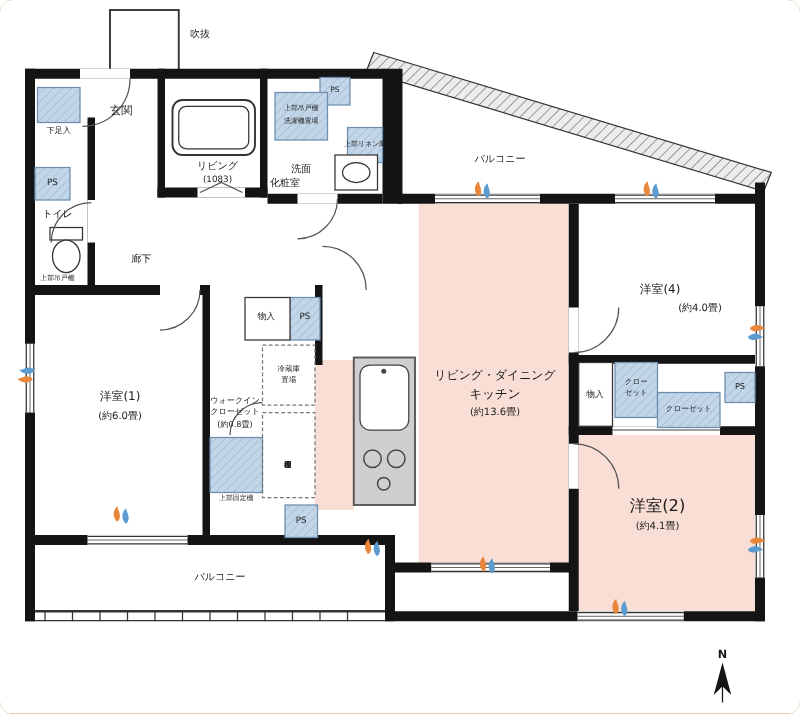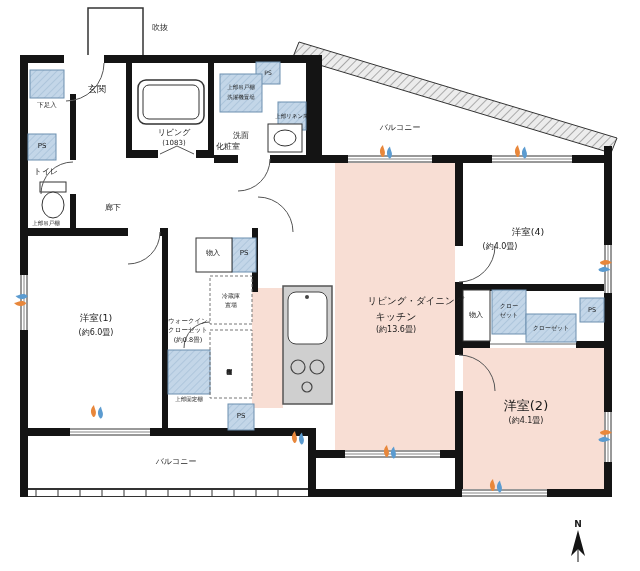--- a/index.html
+++ b/index.html
@@ -1,17 +1,17 @@
 <!DOCTYPE html>
 <html><head>
 <meta charset="utf-8">
 <style>
   html,body{margin:0;padding:0;background:#ffffff;}
   .plan{position:relative;width:640px;height:571px;background:#a16207;
-        font-family:"DejaVu Sans","Liberation Sans",sans-serif;overflow:hidden;}
+        font-family:"DejaVu Sans","Liberation Sans",sans-serif;overflow:hidden;border-radius:10px;}
   .plan svg{position:absolute;left:0;top:0;}
   .labels{position:absolute;left:0;top:0;width:640px;height:571px;pointer-events:none;}
   .lbl{position:absolute;transform:translate(-50%,-50%);white-space:nowrap;
        color:#1a1a1a;line-height:1.05;text-align:center;}
   .vert{writing-mode:vertical-rl;}
   .bold{font-weight:bold;}
 </style>
 </head>
 <body>
 
@@ -267,25 +267,25 @@
   <div class="lbl" style="left:244px;top:254px;font-size:7px">PS</div>
   <div class="lbl" style="left:231px;top:296px;font-size:6px">冷蔵庫</div>
   <div class="lbl" style="left:231px;top:305px;font-size:6px">置場</div>
   <div class="lbl vert" style="left:229px;top:364px;font-size:6px">食器棚置場</div>
   <div class="lbl" style="left:188px;top:321px;font-size:6.5px">ウォークイン</div>
   <div class="lbl" style="left:188px;top:330px;font-size:6.5px">クローゼット</div>
   <div class="lbl" style="left:188px;top:340px;font-size:6.5px">(約0.8畳)</div>
   <div class="lbl" style="left:189px;top:400px;font-size:5.5px">上部固定棚</div>
   <div class="lbl" style="left:96px;top:318px;font-size:9.5px">洋室(1)</div>
   <div class="lbl" style="left:96px;top:333px;font-size:8px">(約6.0畳)</div>
-  <div class="lbl" style="left:416px;top:301px;font-size:9.5px">リビング・ダイニング</div>
+  <div class="lbl" style="left:396px;top:301px;font-size:9.5px">リビング・ダイニング</div>
   <div class="lbl" style="left:396px;top:317px;font-size:10px">キッチン</div>
   <div class="lbl" style="left:396px;top:330px;font-size:8px">(約13.6畳)</div>
   <div class="lbl" style="left:528px;top:232px;font-size:9.5px">洋室(4)</div>
-  <div class="lbl" style="left:500px;top:247px;font-size:8px">(約4.0畳)</div>
+  <div class="lbl" style="left:560px;top:247px;font-size:8px">(約4.0畳)</div>
   <div class="lbl" style="left:476px;top:316px;font-size:7px">物入</div>
   <div class="lbl" style="left:509px;top:306px;font-size:6px">クロー</div>
   <div class="lbl" style="left:509px;top:315px;font-size:6px">ゼット</div>
   <div class="lbl" style="left:551px;top:328px;font-size:6px">クローゼット</div>
   <div class="lbl" style="left:592px;top:310px;font-size:6.5px">PS</div>
   <div class="lbl" style="left:526px;top:406px;font-size:13px">洋室(2)</div>
   <div class="lbl" style="left:526px;top:421px;font-size:8px">(約4.1畳)</div>
   <div class="lbl" style="left:176px;top:462px;font-size:8px">バルコニー</div>
   <div class="lbl" style="left:241px;top:417px;font-size:7px">PS</div>
   <div class="lbl bold" style="left:578px;top:525px;font-size:9px">N</div>

